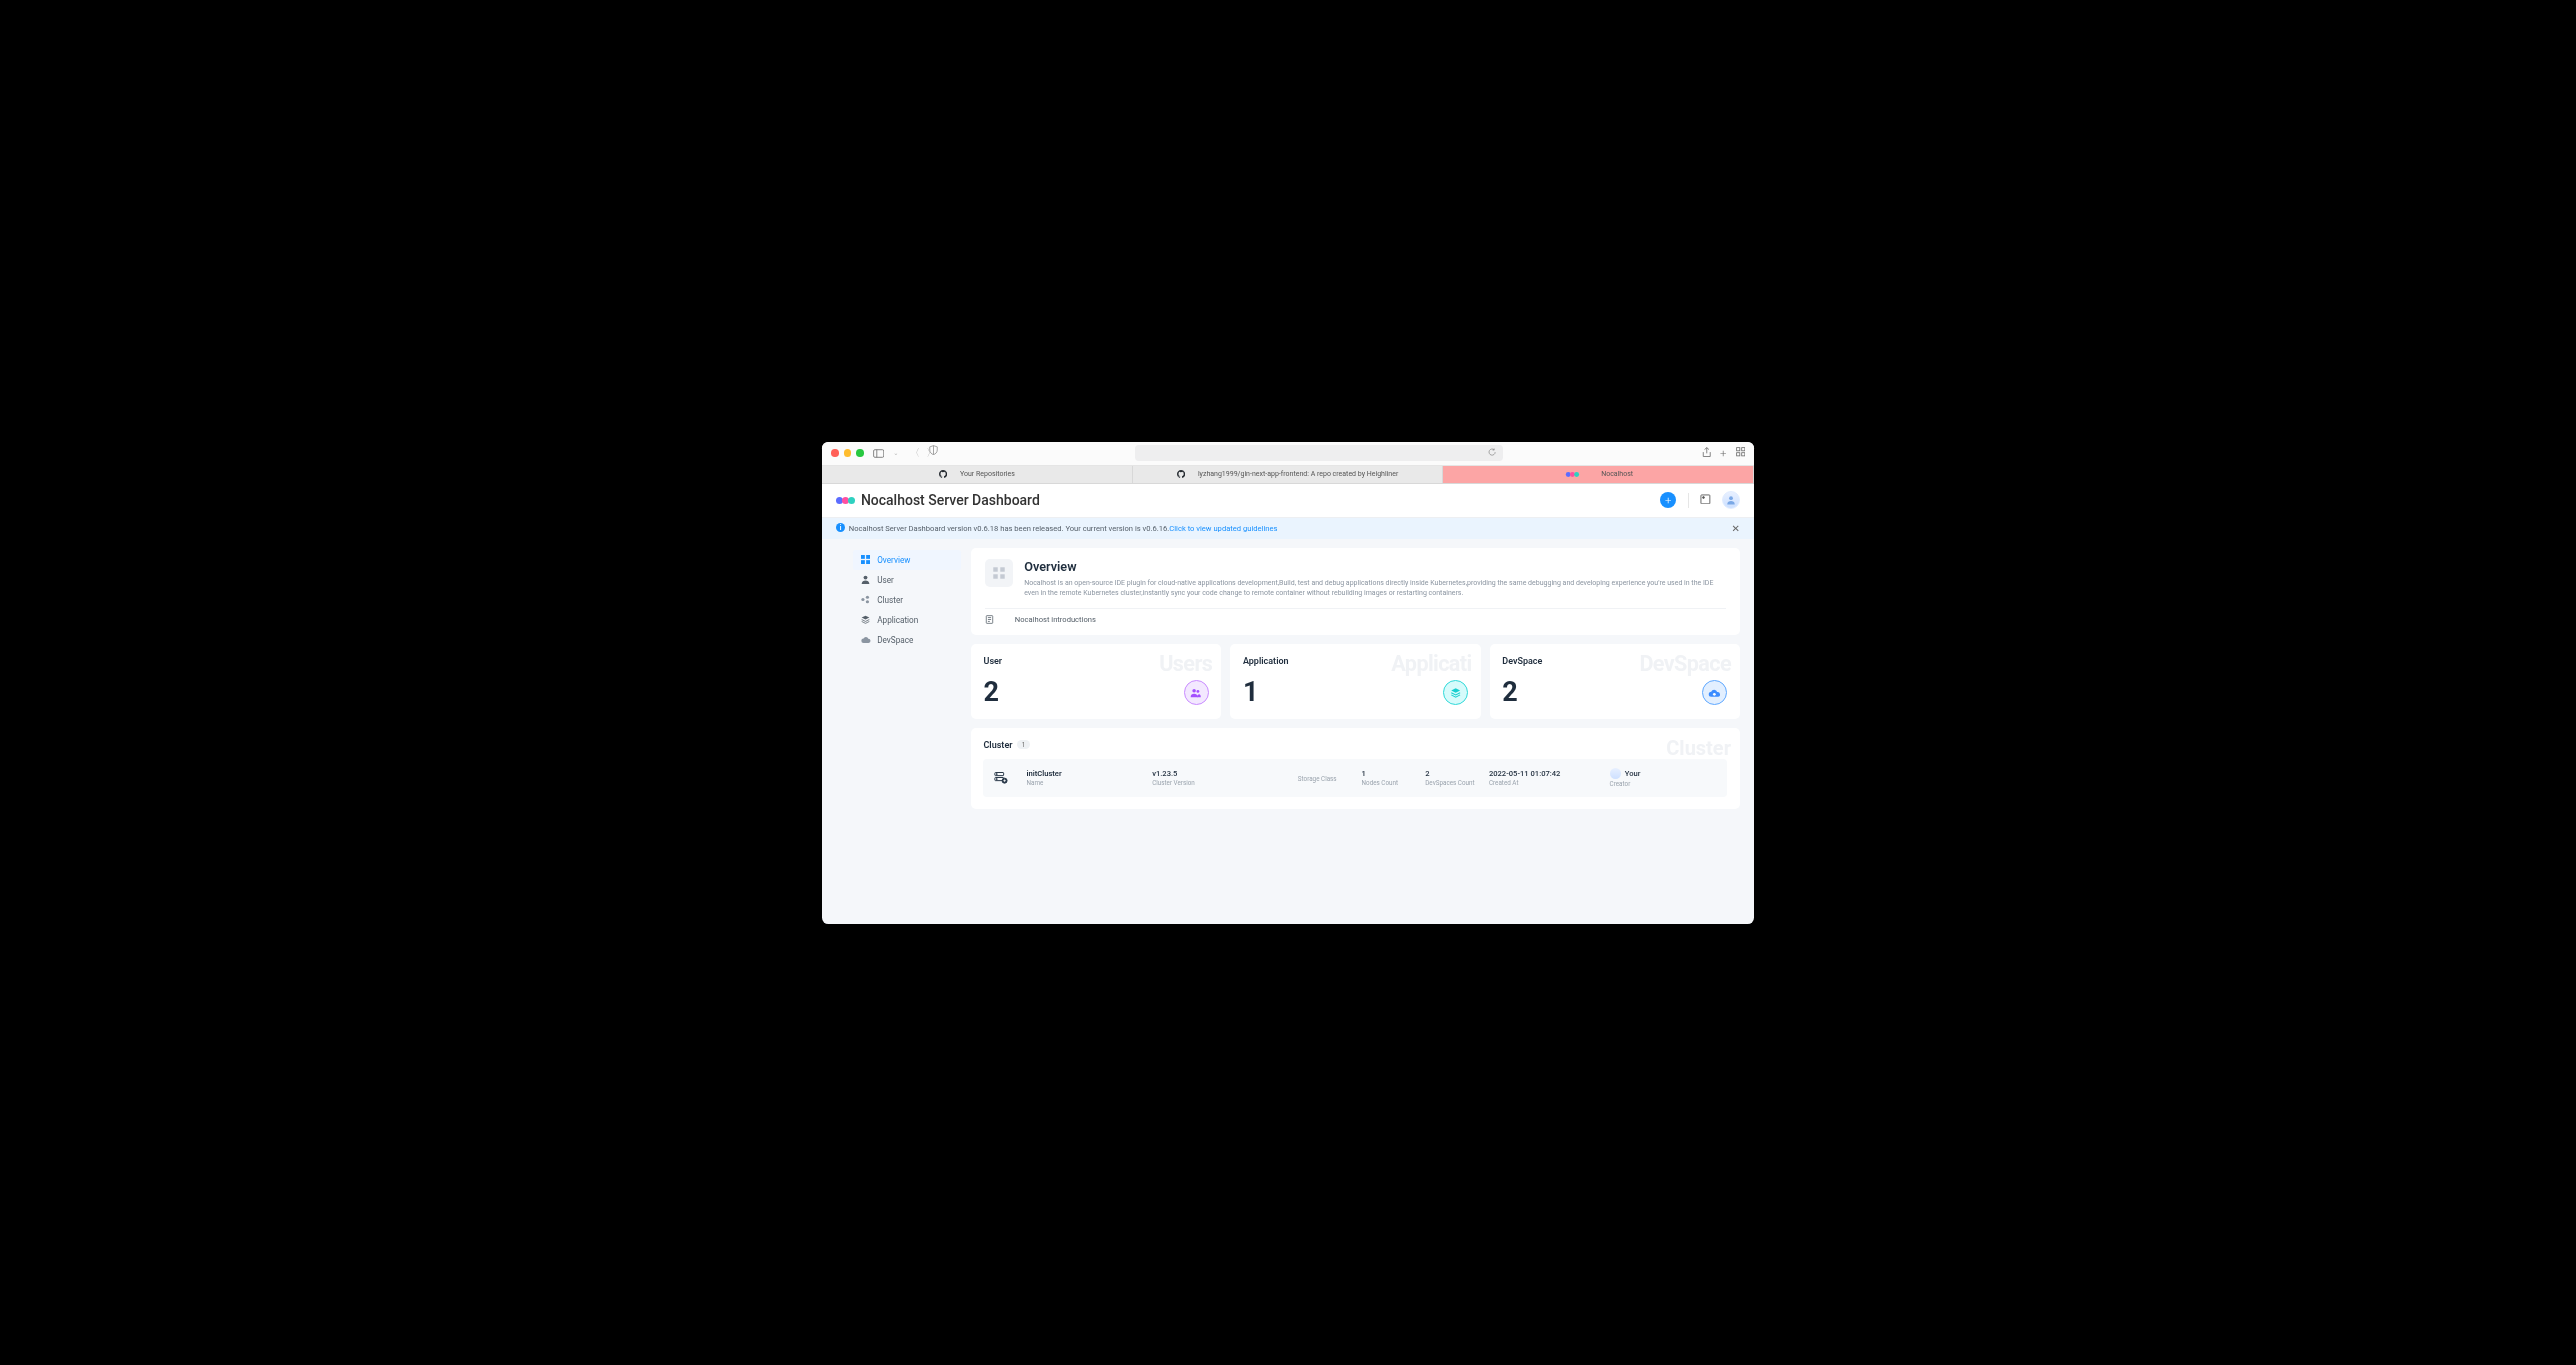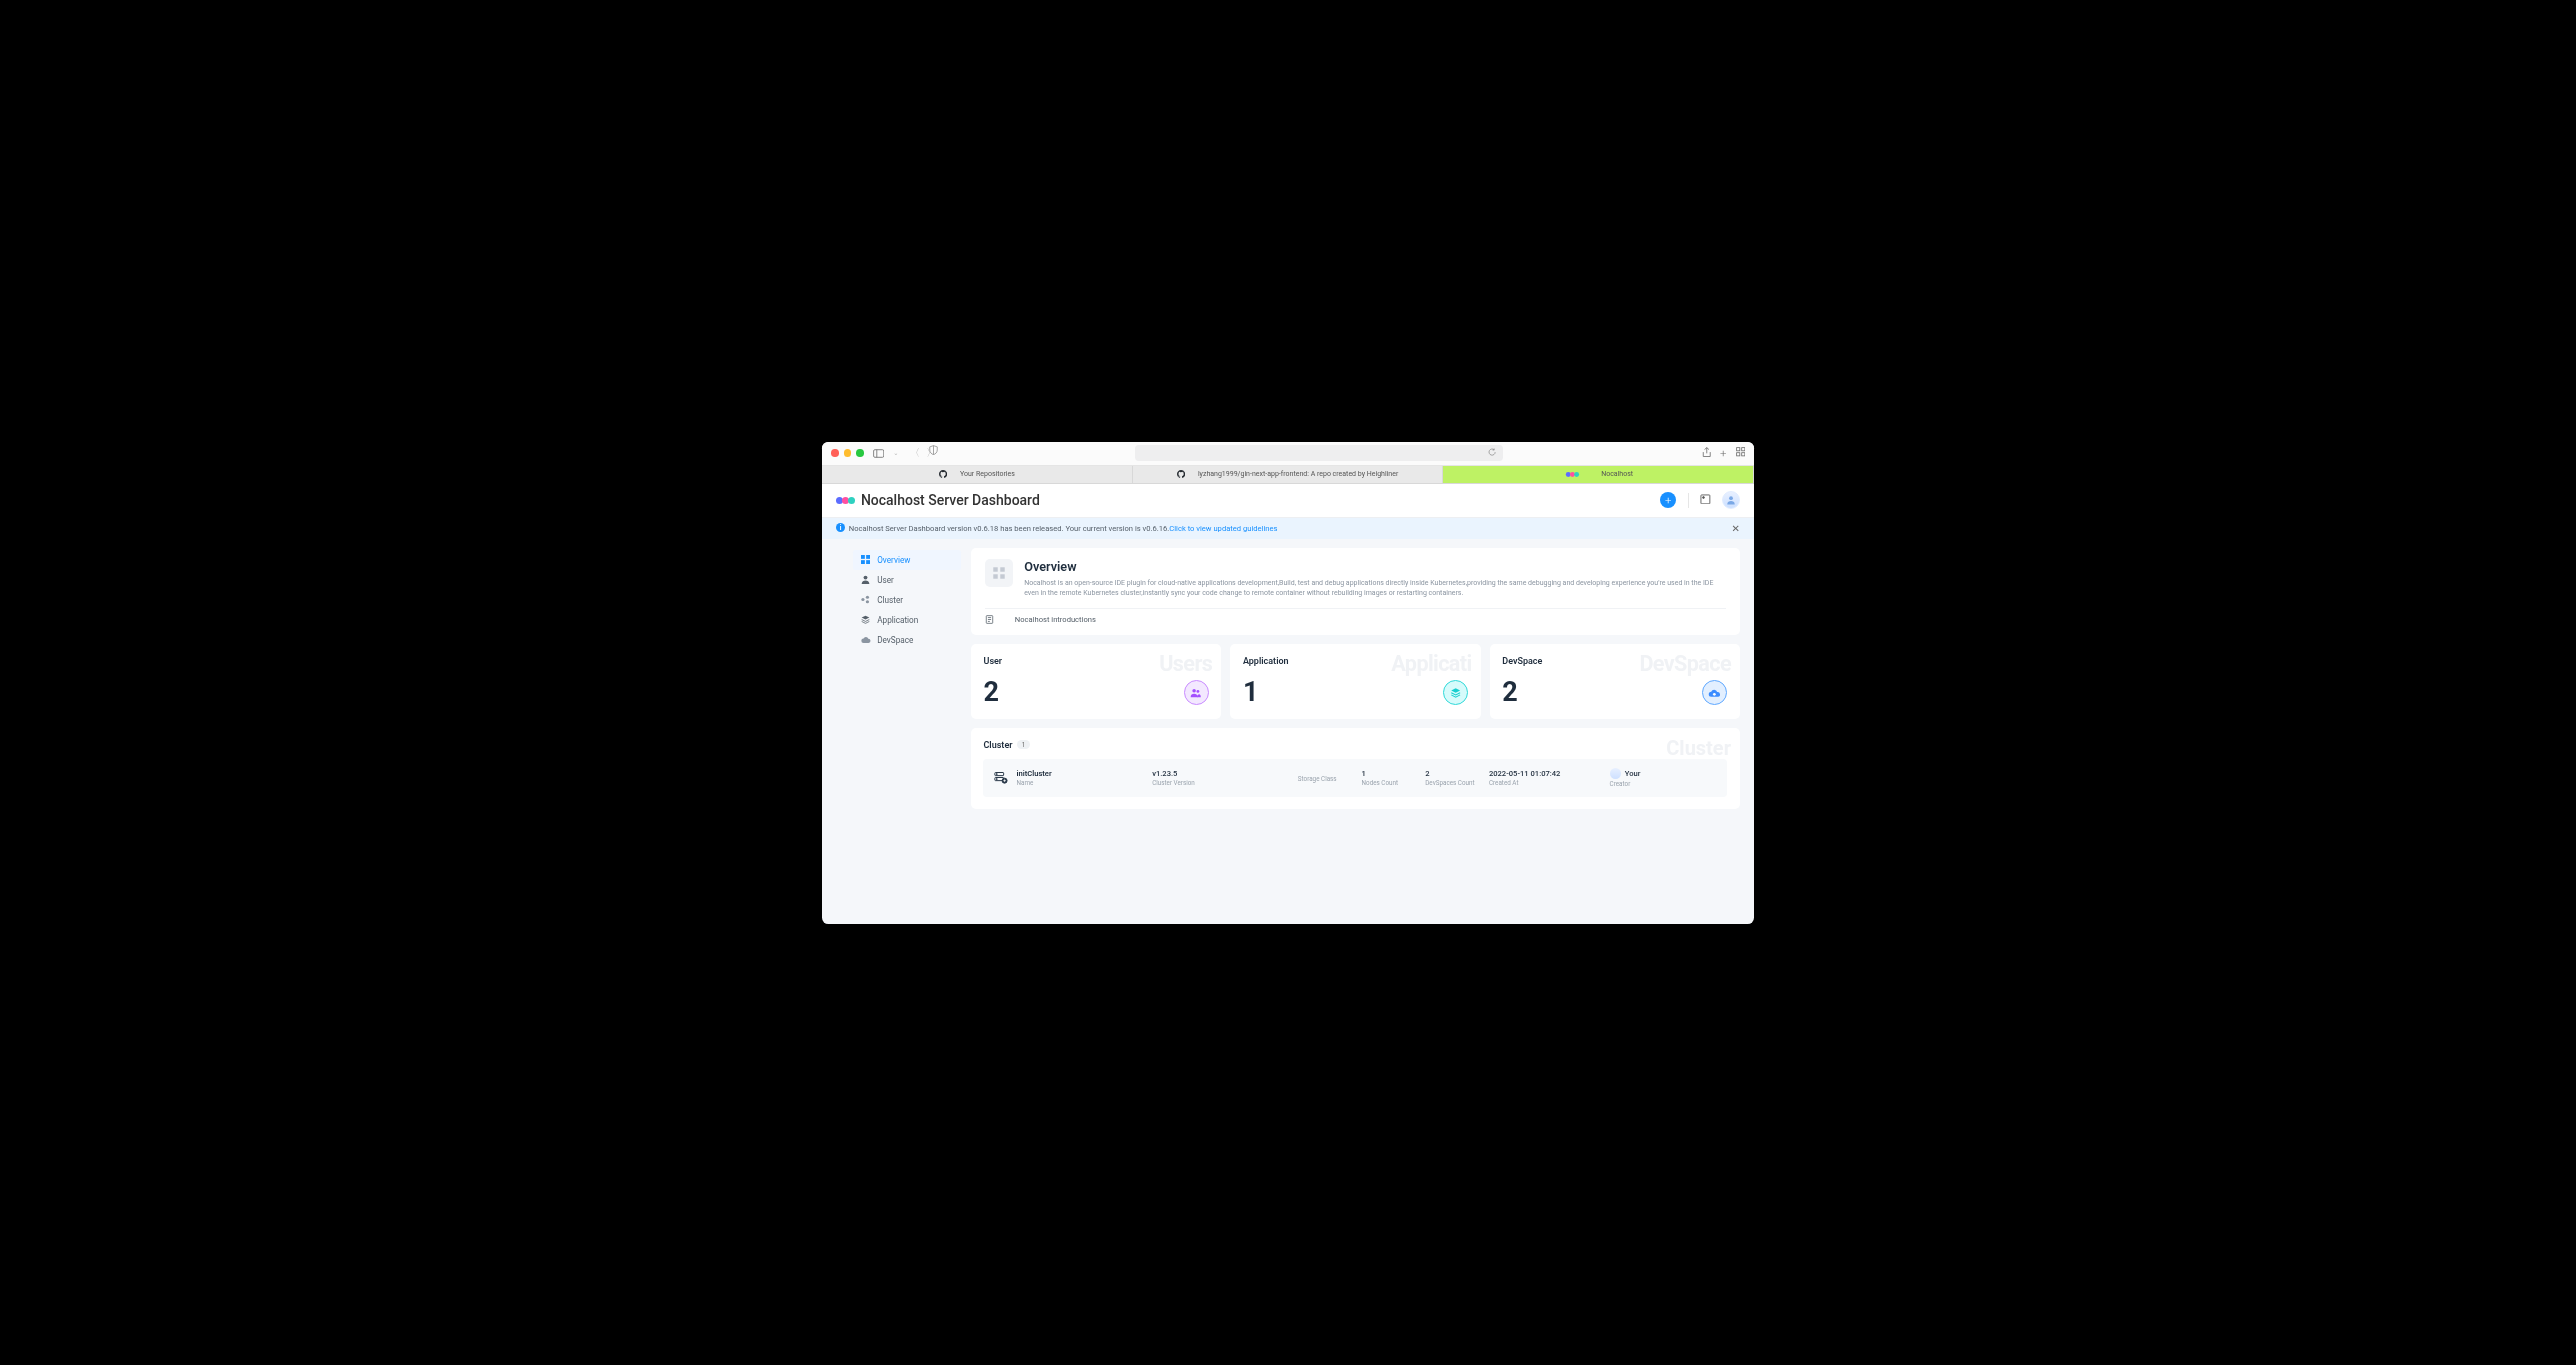--- a/index.html
+++ b/index.html
@@ -14,21 +14,21 @@
 .tb-btn { color: #6b6b6b; display: inline-flex; align-items: center; }
 .tb-nav { display: flex; gap: 6.3px; margin-left: 2.5px; }
 .tb-nav span { color: #b5b5b5; font-size: 10px; }
 .addrbar { flex: 1; max-width: 368px; margin: 0 auto; height: 16.5px; background: #eeeeef; border-radius: 3.8px; display: flex; align-items: center; padding: 0 6.3px; position: relative; justify-content: flex-end; }
 .shield-left { position: absolute; left: -16.5px; color: #888; }
 .tb-right { display: flex; gap: 9px; align-items: center; color: #6b6b6b; margin-left: auto; }
 
 
 .tabs { height: 18px; background: #e9e9e9; display: flex; border-bottom: 0.6px solid #d8d8d8; }
 .tab { flex: 1; display: flex; align-items: center; justify-content: center; gap: 13px; font-size: 7px; color: #555; border-right: 0.6px solid #d8d8d8; cursor: pointer; }
-.tab.active { background: #bef264; }
+.tab.active { background: #fca5a5; }
 .tab svg { width: 8.2px; height: 8.2px; }
 
 
 .app-header { height: 34px; background: #fff; display: flex; align-items: center; padding: 0 14px; border-bottom: 0.6px solid #edeff2; }
 .logo-cluster { display: flex; gap: 1.3px; margin-right: 6.3px; }
 .logo-cluster span { width: 7px; height: 7px; border-radius: 50%; }
 .lc1 { background: #5b6cff; } .lc2 { background: #ff4fa0; margin-left:-2.5px; } .lc3 { background: #2ed1c0; margin-left:-2.5px; }
 .app-title { font-size: 14px; color: #333; font-weight: 500; }
 .hdr-right { margin-left: auto; display: flex; align-items: center; gap: 11.4px; }
 .plus-circle { width: 16.5px; height: 16.5px; border-radius: 50%; background: #1890ff; color: #fff; display: flex; align-items: center; justify-content: center; font-size: 11.4px; font-weight: 300; }
@@ -71,21 +71,21 @@
 
 .cluster-panel { background: #fff; border-radius: 5px; padding: 11.4px 12.7px; position: relative; }
 .cluster-head { display: flex; align-items: center; gap: 5px; margin-bottom: 9px; }
 .cluster-title { font-size: 9px; font-weight: 600; color: #1f2d3d; }
 .badge { background: #eef1f4; color: #666; font-size: 6.3px; padding: 0.6px 4.4px; border-radius: 5.7px; }
 .ghost2 { position: absolute; right: 9px; top: 7.6px; font-size: 20px; font-weight: 700; color: #f0f2f5; }
 .cluster-row { background: #f7f9fb; border-radius: 3.8px; padding: 9px 10px; display: flex; align-items: center; gap: 12.7px; }
 .cr-col { display: flex; flex-direction: column; gap: 1.3px; }
 .cr-val { font-size: 7.6px; color: #1f2d3d; font-weight: 500; }
 .cr-lbl { font-size: 6.3px; color: #9aa3ad; }
-.cr-name { width: 146px; display: flex; gap: 8px; align-items: center; }
+.cr-name { width: 146px; display: flex; gap: 18px; align-items: center; }
 .cr-ver { width: 133px; }
 .cr-sc { width: 51px; }
 .cr-nc { width: 51px; }
 .cr-dc { width: 51px; }
 .cr-ca { width: 108px; }
 .cr-cre { display: flex; align-items: center; gap: 3.8px; }
 .cluster-glyph { width: 15px; height: 15px; color: #2b3a4a; }
 .mini-ava { width: 11.4px; height: 11.4px; border-radius: 50%; background: linear-gradient(#e8f0ff,#cde0ff); }
 
 .hidden-text { font-size:5.7px; color:#f5f7fa; padding: 1.3px 7.6px; }

